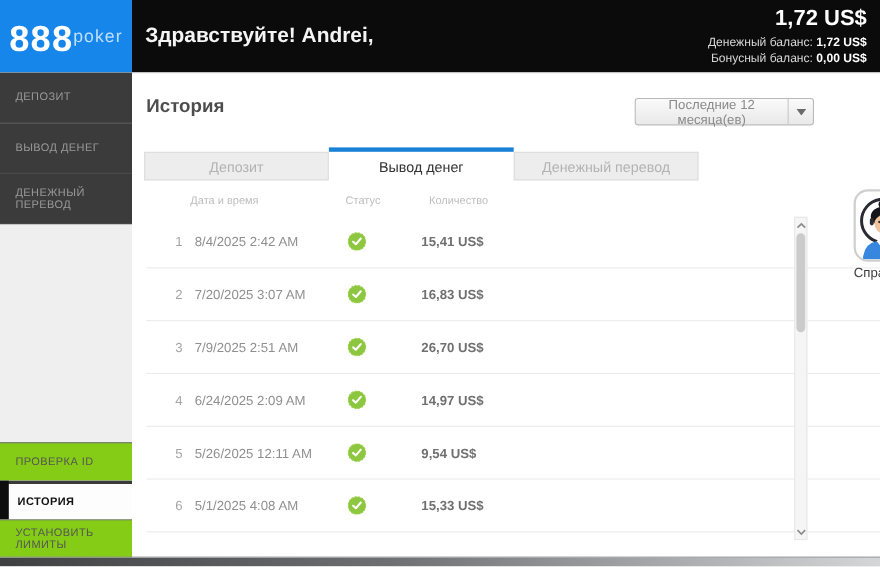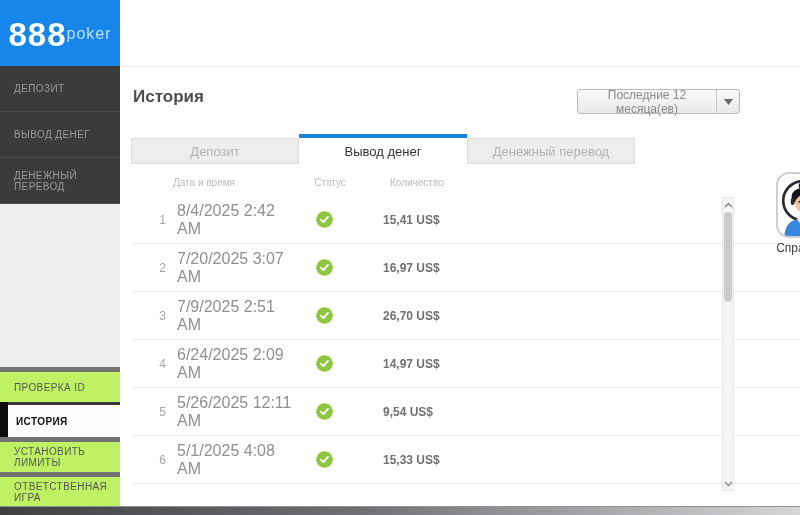--- a/index.html
+++ b/index.html
@@ -21,21 +21,21 @@
   .bal-line{font-size:11px;color:#d6d6d6;}
   .bal-line b{color:#fff;}
 
   
   .sidebar{position:absolute;left:0;top:66px;width:120px;height:441px;background:#f1f1f1;
            display:flex;flex-direction:column;}
   .side-item{box-sizing:border-box;display:flex;align-items:center;padding-left:14px;
              font-size:10px;letter-spacing:.4px;cursor:pointer;}
   .grp-top .side-item{height:46px;background:#3b3b3b;color:#999;border-bottom:1px solid #4b4b4b;}
   .side-gap{flex:1;background:#efefef;}
-  .grp-bottom .side-item{height:35px;background:#bef264;color:#555;border-top:5px solid #737373;}
+  .grp-bottom .side-item{height:35px;background:#84cc16;color:#555;border-top:1px solid #737373;}
   .grp-bottom .side-item.active{background:#fdfdfd;color:#111;font-weight:bold;
         border-top:3px solid #3a3a3a;position:relative;padding-left:16px;}
   .grp-bottom .side-item.active::before{content:"";position:absolute;left:0;top:-3px;bottom:0;width:8px;background:#0d0d0d;}
 
   
   .content{position:absolute;left:120px;top:66px;width:680px;height:441px;background:#fff;border-top:1px solid #f0f0f0;}
   .page-title{position:absolute;left:13px;top:20px;font-size:17px;font-weight:bold;color:#4d4d4d;}
 
   .dropdown{position:absolute;left:457px;top:22px;width:163px;height:25px;box-sizing:border-box;
             border:1px solid #b9b9b9;border-radius:3px;background:linear-gradient(#fafafa,#e9e9e9);
@@ -49,21 +49,21 @@
   .tab.active{height:30px;background:#fff;border:none;border-top:4px solid #1a82d6;color:#333;}
 
   .thead{position:absolute;left:0;top:110px;width:600px;display:flex;font-size:10px;color:#bdbdbd;}
   .thead .h-date{margin-left:53px;width:125px;}
   .thead .h-status{width:64px;text-align:center;}
   .thead .h-amt{margin-left:28px;}
 
   .rows{position:absolute;left:13px;top:129px;width:707px;}
   .row{height:47px;border-bottom:1px solid #ebebeb;display:flex;align-items:center;cursor:pointer;}
   .c-idx{width:20px;margin-left:13px;font-size:12px;color:#a5a5a5;text-align:right;padding-right:4px;}
-  .c-date{width:115px;margin-left:7px;font-size:16px;color:#8f8f8f;}
+  .c-date{width:115px;margin-left:7px;font-size:12px;color:#8f8f8f;}
   .c-status{width:64px;display:flex;justify-content:center;}
   .badge{width:17px;height:17px;display:block;}
   .c-amt{margin-left:27px;font-size:12px;font-weight:bold;color:#707070;}
 
   
   .vscroll{position:absolute;left:602px;top:130px;width:12px;height:294px;background:#f5f5f5;
            border:1px solid #e7e7e7;box-sizing:border-box;display:flex;flex-direction:column;align-items:center;}
   .vs-btn{height:13px;display:flex;align-items:center;justify-content:center;width:100%;cursor:pointer;}
   .vs-thumb{width:8px;height:90px;background:#cbcbcb;border-radius:4px;margin-top:1px;cursor:pointer;}
   .vs-spacer{flex:1;}
@@ -82,20 +82,34 @@
 </head>
 <body>
 
 <div class="app">
 
   <div class="logo">
     <div class="brand">888</div>
     <div class="sub">poker</div>
   </div>
 
+  <div class="topbar">
+    <div class="greeting">Здравствуйте! Andrei,</div>
+    <div class="balances">
+      <div class="bal-total">1,72 US$</div>
+      <div class="bal-line">
+        <span>Денежный баланс:</span>
+        <b>1,72 US$</b>
+      </div>
+      <div class="bal-line">
+        <span>Бонусный баланс:</span>
+        <b>0,00 US$</b>
+      </div>
+    </div>
+  </div>
 
   <div class="sidebar">
     <div class="grp-top">
       <div class="side-item">
         <span>ДЕПОЗИТ</span>
       </div>
       <div class="side-item">
         <span>ВЫВОД ДЕНЕГ</span>
       </div>
       <div class="side-item">
@@ -105,23 +119,20 @@
     <div class="side-gap"></div>
     <div class="grp-bottom">
       <div class="side-item">
         <span>ПРОВЕРКА ID</span>
       </div>
       <div class="side-item active">
         <span>ИСТОРИЯ</span>
       </div>
       <div class="side-item">
         <span>УСТАНОВИТЬ ЛИМИТЫ</span>
-      </div>
-      <div class="side-item">
-        <span>ОТВЕТСТВЕННАЯ ИГРА</span>
       </div>
     </div>
   </div>
 
   <div class="content">
     <div class="page-title">История</div>
 
     <div class="dropdown">
       <span class="dd-text">Последние 12 месяца(ев)</span>
       <span class="dd-caret">
@@ -170,21 +181,21 @@
         <span class="c-idx">2</span>
         <span class="c-date">7/20/2025 3:07 AM</span>
         <span class="c-status">
           <span class="badge">
             <svg width="17" height="17" viewBox="0 0 17 17">
                 <circle cx="8.5" cy="8.5" r="8" fill="#8dc63f" stroke="#9ed04f" stroke-width="1" stroke-dasharray="2 1.2"></circle>
                 <polyline points="5,8.8 7.5,11 12,5.8" fill="none" stroke="#fff" stroke-width="1.9" stroke-linecap="round" stroke-linejoin="round"></polyline>
               </svg>
           </span>
         </span>
-        <span class="c-amt">16,97 US$</span>
+        <span class="c-amt">16,83 US$</span>
 
       </div>
 
       <div class="row">
         <span class="c-idx">3</span>
         <span class="c-date">7/9/2025 2:51 AM</span>
         <span class="c-status">
           <span class="badge">
             <svg width="17" height="17" viewBox="0 0 17 17">
                 <circle cx="8.5" cy="8.5" r="8" fill="#8dc63f" stroke="#9ed04f" stroke-width="1" stroke-dasharray="2 1.2"></circle>

